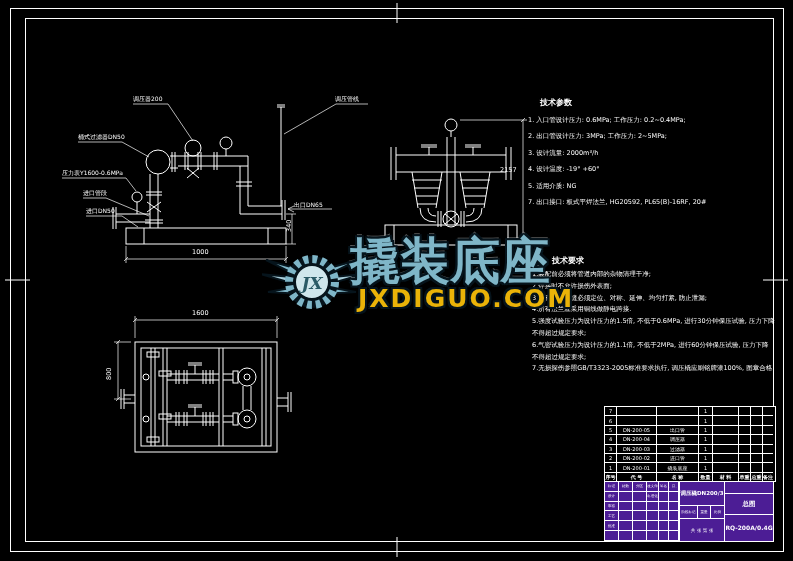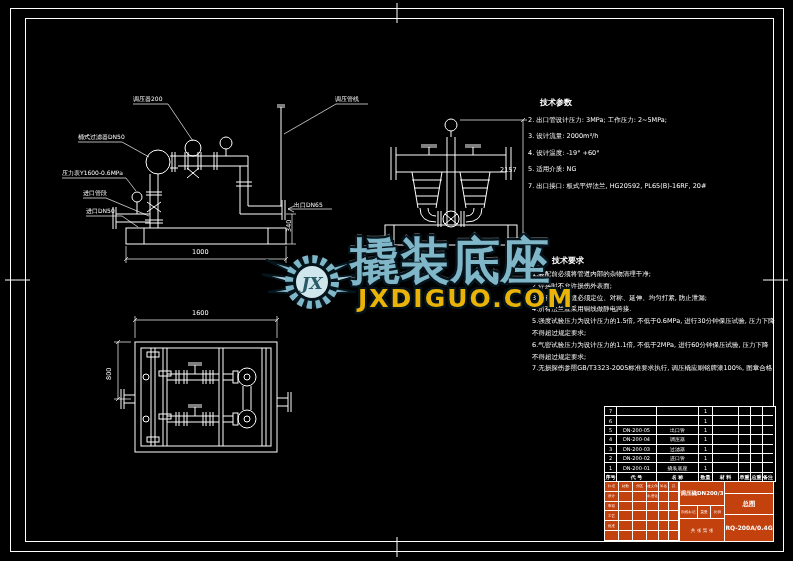--- a/index.html
+++ b/index.html
@@ -31,21 +31,21 @@
        grid-template-columns:12px 40px 42px 14px 26px 12px 12px 10px;
        border:1px solid #fff;z-index:6;background:#000;}
   .bom>div{border-right:1px solid #fff;border-bottom:1px solid #fff;height:8.4px;
        font-size:5px;color:#fff;display:flex;align-items:center;justify-content:center;
        overflow:hidden;white-space:nowrap;}
   .bom>div:nth-child(8n){border-right:none;}
   .bom>div.h{font-weight:bold;}
   .bom>div.last{border-bottom:none;}
   
   .tb{position:absolute;left:604px;top:481px;width:170px;height:61px;border:1px solid #fff;
-      box-sizing:border-box;z-index:6;background:#c2410c;color:#fff;}
+      box-sizing:border-box;z-index:6;background:#4c1d95;color:#fff;}
   .tb .cell{box-sizing:border-box;border-right:1px solid #fff;border-bottom:1px solid #fff;
       display:flex;align-items:center;justify-content:center;overflow:hidden;
       font-size:3.5px;color:#fff;white-space:nowrap;}
   .tbl{position:absolute;left:0;top:0;width:74px;height:59px;display:grid;
       grid-template-columns:14px 14px 14px 12px 10px 10px;grid-auto-rows:9.8px;}
   .tbc{position:absolute;left:74px;top:0;width:45px;height:59px;border-left:1px solid #fff;box-sizing:border-box;}
   .tbr{position:absolute;left:119px;top:0;width:49px;height:59px;border-left:1px solid #fff;box-sizing:border-box;}
   .name-cell{height:23px;border-bottom:1px solid #fff;display:flex;align-items:center;
       justify-content:center;font-size:5.5px;font-weight:bold;}
   .stage-row{height:12px;border-bottom:1px solid #fff;display:grid;grid-template-columns:18px 13px 13px;}
@@ -167,20 +167,21 @@
   <div class="lbl" style="left:294px;top:202px">出口DN65</div>
 
   <div class="dim" style="left:192px;top:249px">1000</div>
   <div class="dim rot" style="left:286px;top:232px">340</div>
   <div class="dim" style="left:500px;top:167px">2157</div>
   <div class="dim" style="left:192px;top:310px">1600</div>
   <div class="dim rot" style="left:106px;top:380px">800</div>
 
   <div class="tp">
     <div class="t">技术参数</div>
+    <div class="i">1.   入口管设计压力: 0.6MPa; 工作压力: 0.2~0.4MPa;</div>
     <div class="i">2.   出口管设计压力: 3MPa; 工作压力: 2~5MPa;</div>
     <div class="i">3.   设计流量: 2000m³/h</div>
     <div class="i">4.   设计温度: -19° +60°</div>
     <div class="i">5.   适用介质: NG</div>
     <div class="i">7.   出口接口: 板式平焊法兰, HG20592, PL65(B)-16RF, 20#</div>
   </div>
 
   <div class="tq">
     <div class="t">技术要求</div>
     <div class="i">1.装配前必须将管道内部的杂物清理干净;</div>

